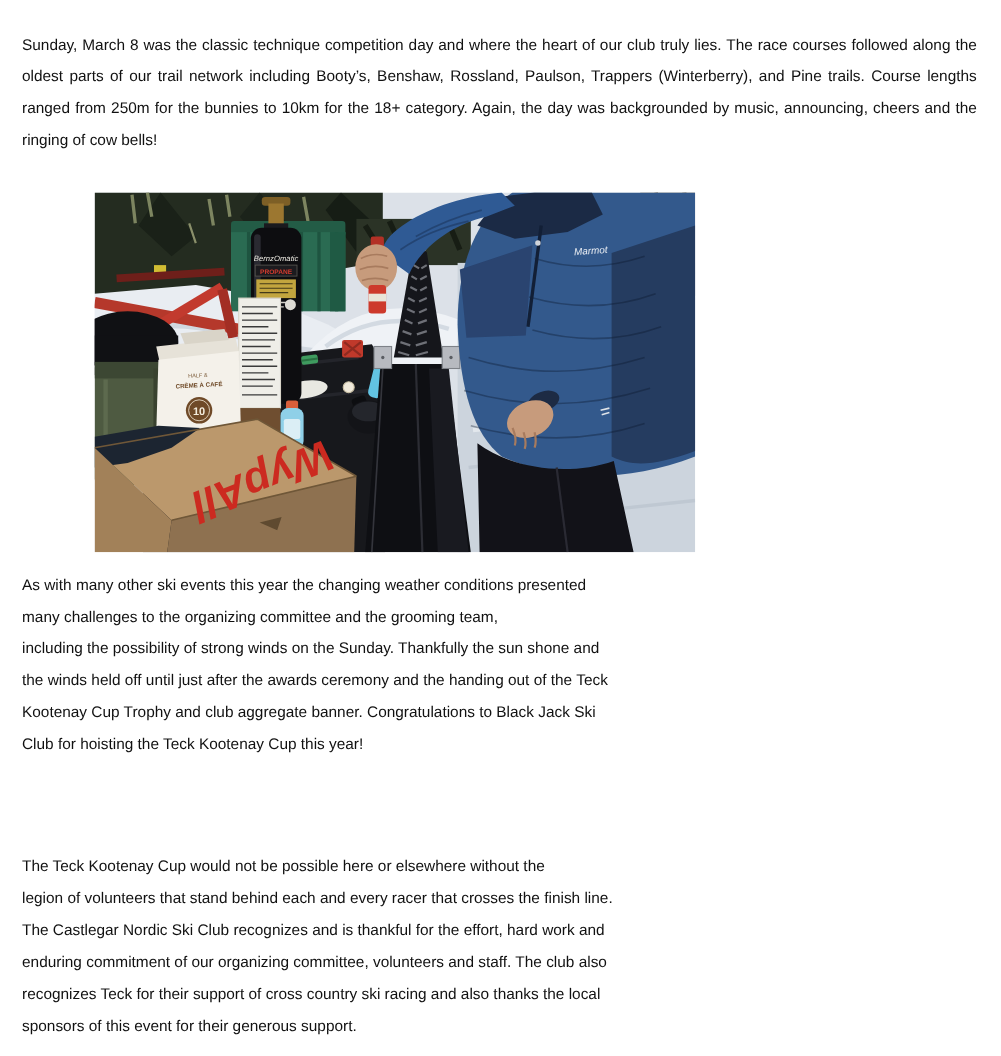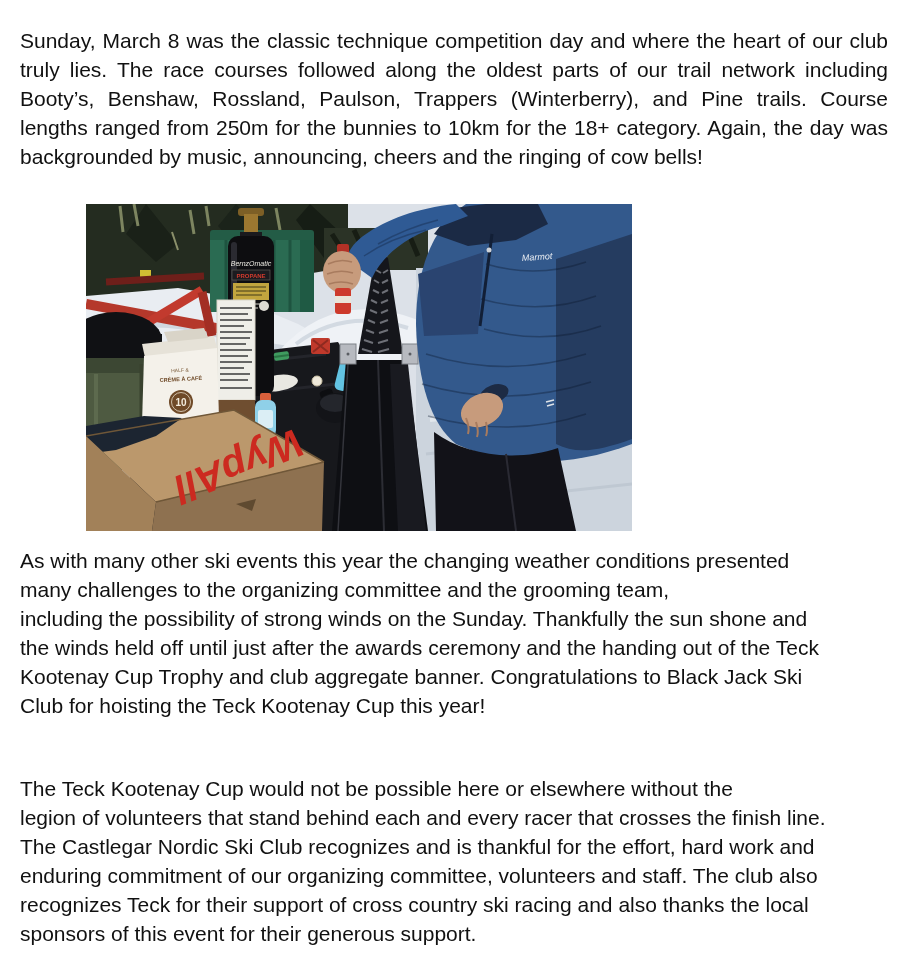--- a/index.html
+++ b/index.html
@@ -1,24 +1,24 @@
 <!DOCTYPE html>
 <html><head>
 <meta charset="utf-8">
 <style>
   html,body { margin:0; padding:0; background:#ffffff; }
   body { width:910px; height:960px; overflow:hidden;
          font-family:"Liberation Sans", sans-serif; }
   .page { padding:26px 22px 0 20px; }
-  .para { margin:0; font-size:21px; line-height:29px; color:#111111;
+  .para { margin:0; font-size:14px; line-height:29px; color:#111111;
           white-space:pre-line; }
   .para.justified { text-align:justify; }
   .photo-figure { width:546px; height:327px; margin:33px 0 15px 66px; }
   .photo-figure svg { display:block; width:546px; height:327px; }
-  .para.p3 { margin-top:54px; }
+  .para.p3 { margin-top:82px; }
 </style>
 </head>
 <body>
 
 <main class="page">
 
   <p class="para justified">Sunday, March 8 was the classic technique competition day and where the heart of our club truly lies. The race courses followed along the oldest parts of our trail network including Booty’s, Benshaw, Rossland, Paulson, Trappers (Winterberry), and Pine trails. Course lengths ranged from 250m for the bunnies to 10km for the 18+ category. Again, the day was backgrounded by music, announcing, cheers and the ringing of cow bells!</p>
 
   <figure class="photo-figure">
     <svg viewBox="0 0 546 327" xmlns="http://www.w3.org/2000/svg">

